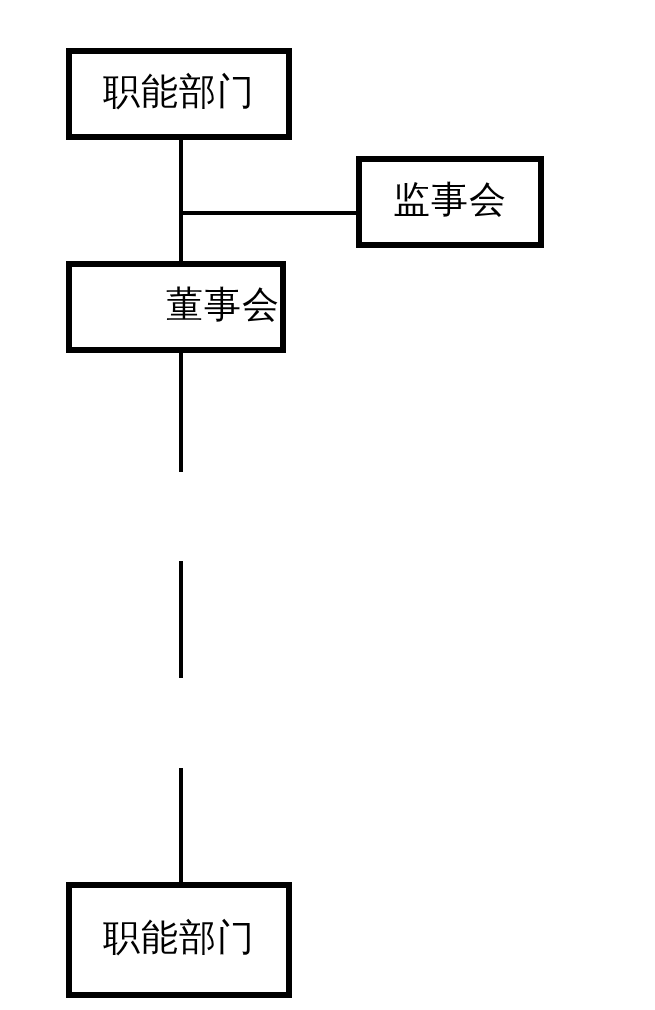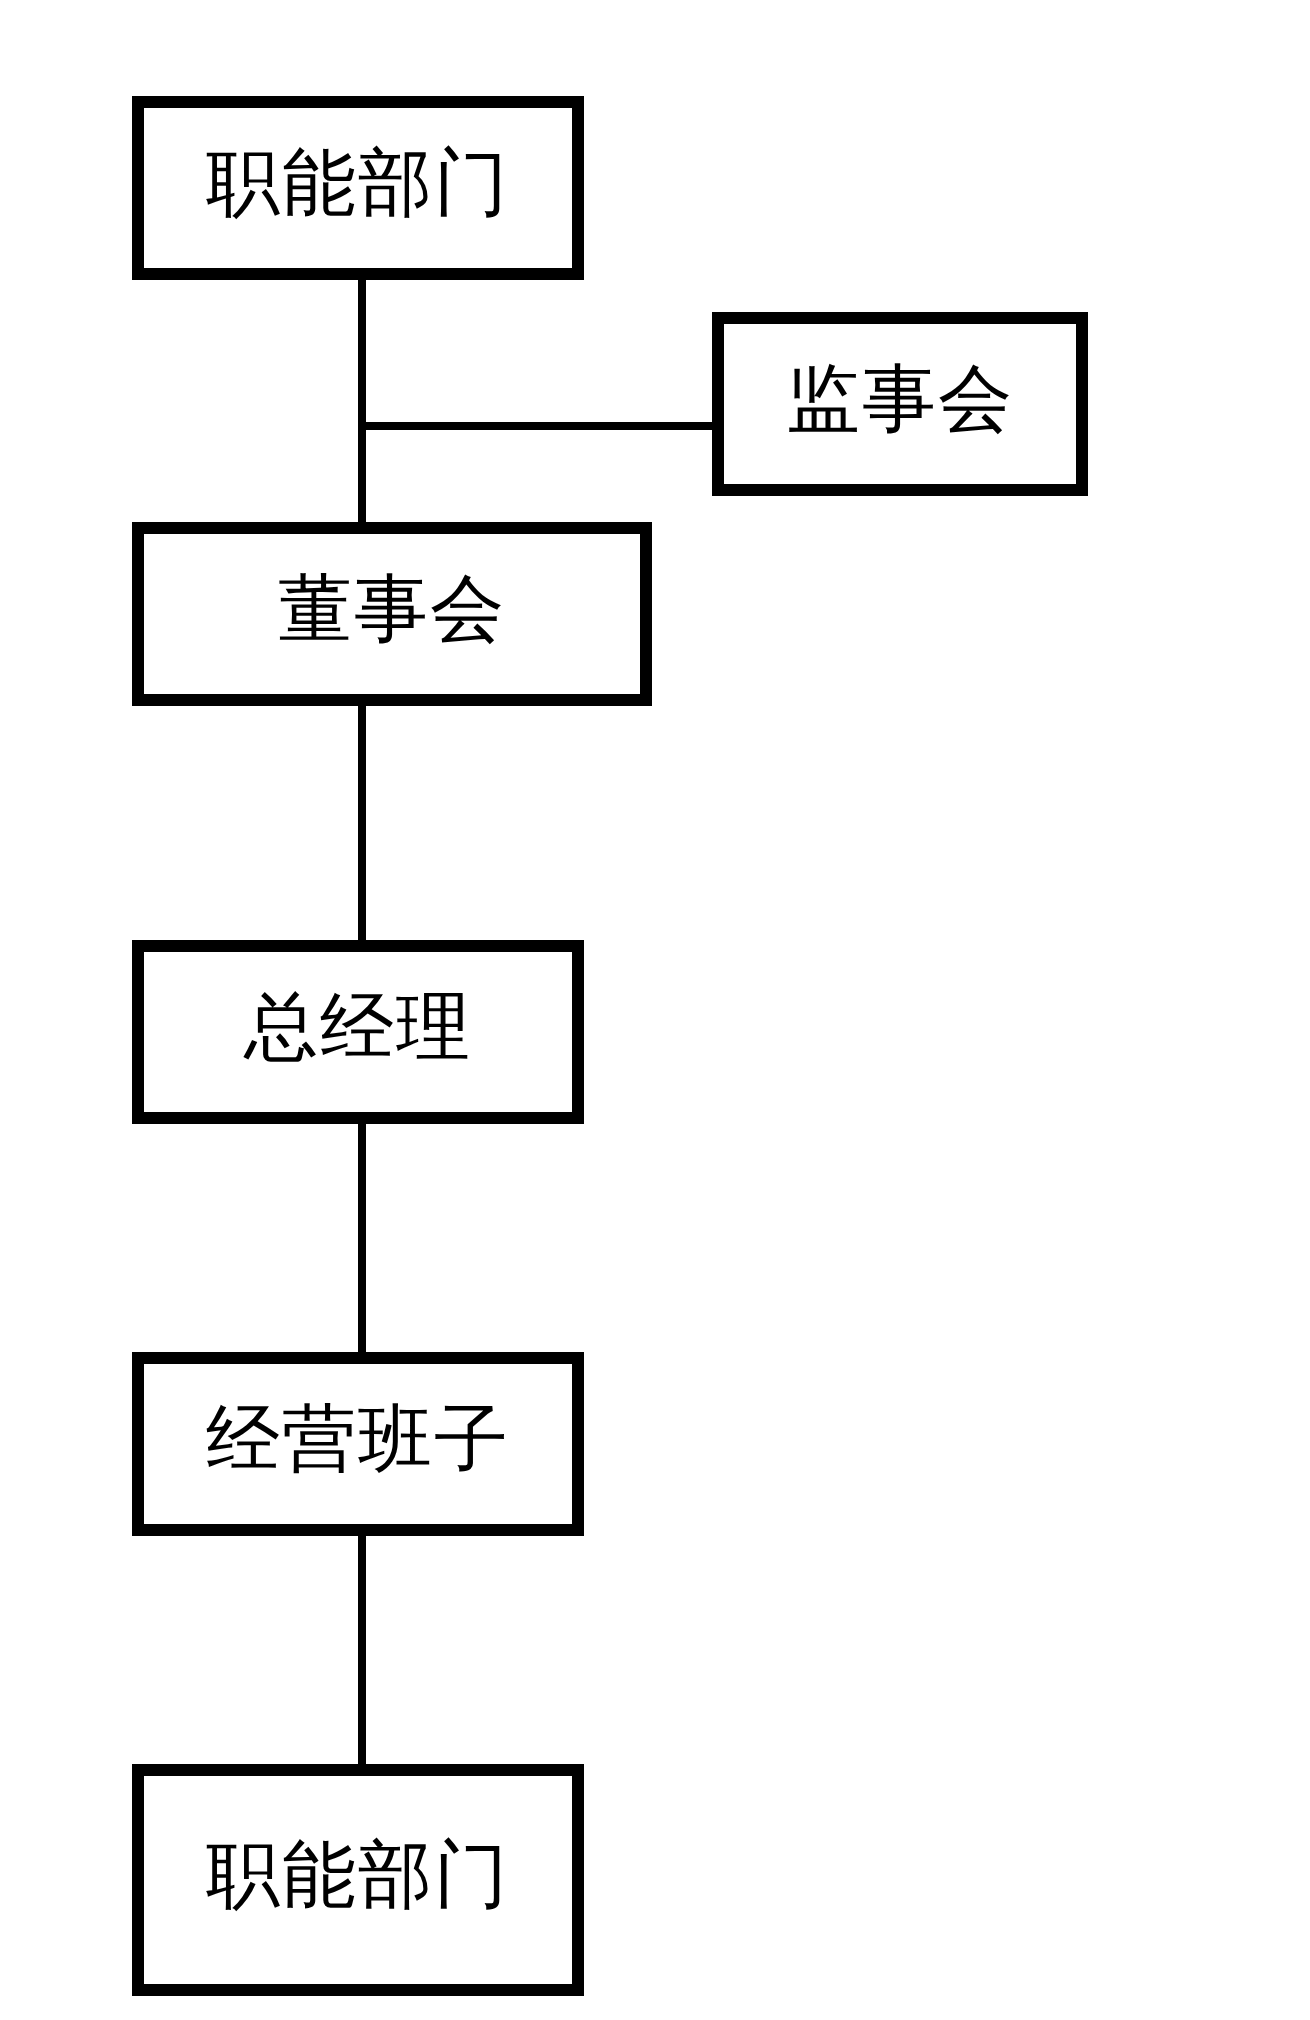--- a/index.html
+++ b/index.html
@@ -64,29 +64,23 @@
   <div class="connector-v" style="left:179px; top:768px; height:116px;"></div>
 
   <div class="node-box" style="left:66px; top:48px; width:226px; height:92px;">
     <span class="node-label">职能部门</span>
   </div>
 
   <div class="node-box" style="left:356px; top:156px; width:188px; height:92px;">
     <span class="node-label">监事会</span>
   </div>
 
-  <div class="node-box" style="left:66px; top:261px; width:260px; height:92px;">
+  <div class="node-box" style="left:66px; top:261px; width:220px; height:92px;justify-content:flex-end;">
     <span class="node-label">董事会</span>
   </div>
 
-  <div class="node-box" style="left:66px; top:470px; width:226px; height:92px;">
-    <span class="node-label">总经理</span>
-  </div>
 
-  <div class="node-box" style="left:66px; top:676px; width:226px; height:92px;">
-    <span class="node-label">经营班子</span>
-  </div>
 
   <div class="node-box" style="left:66px; top:882px; width:226px; height:116px;">
     <span class="node-label">职能部门</span>
   </div>
 
 </div>
 
 </body></html>

